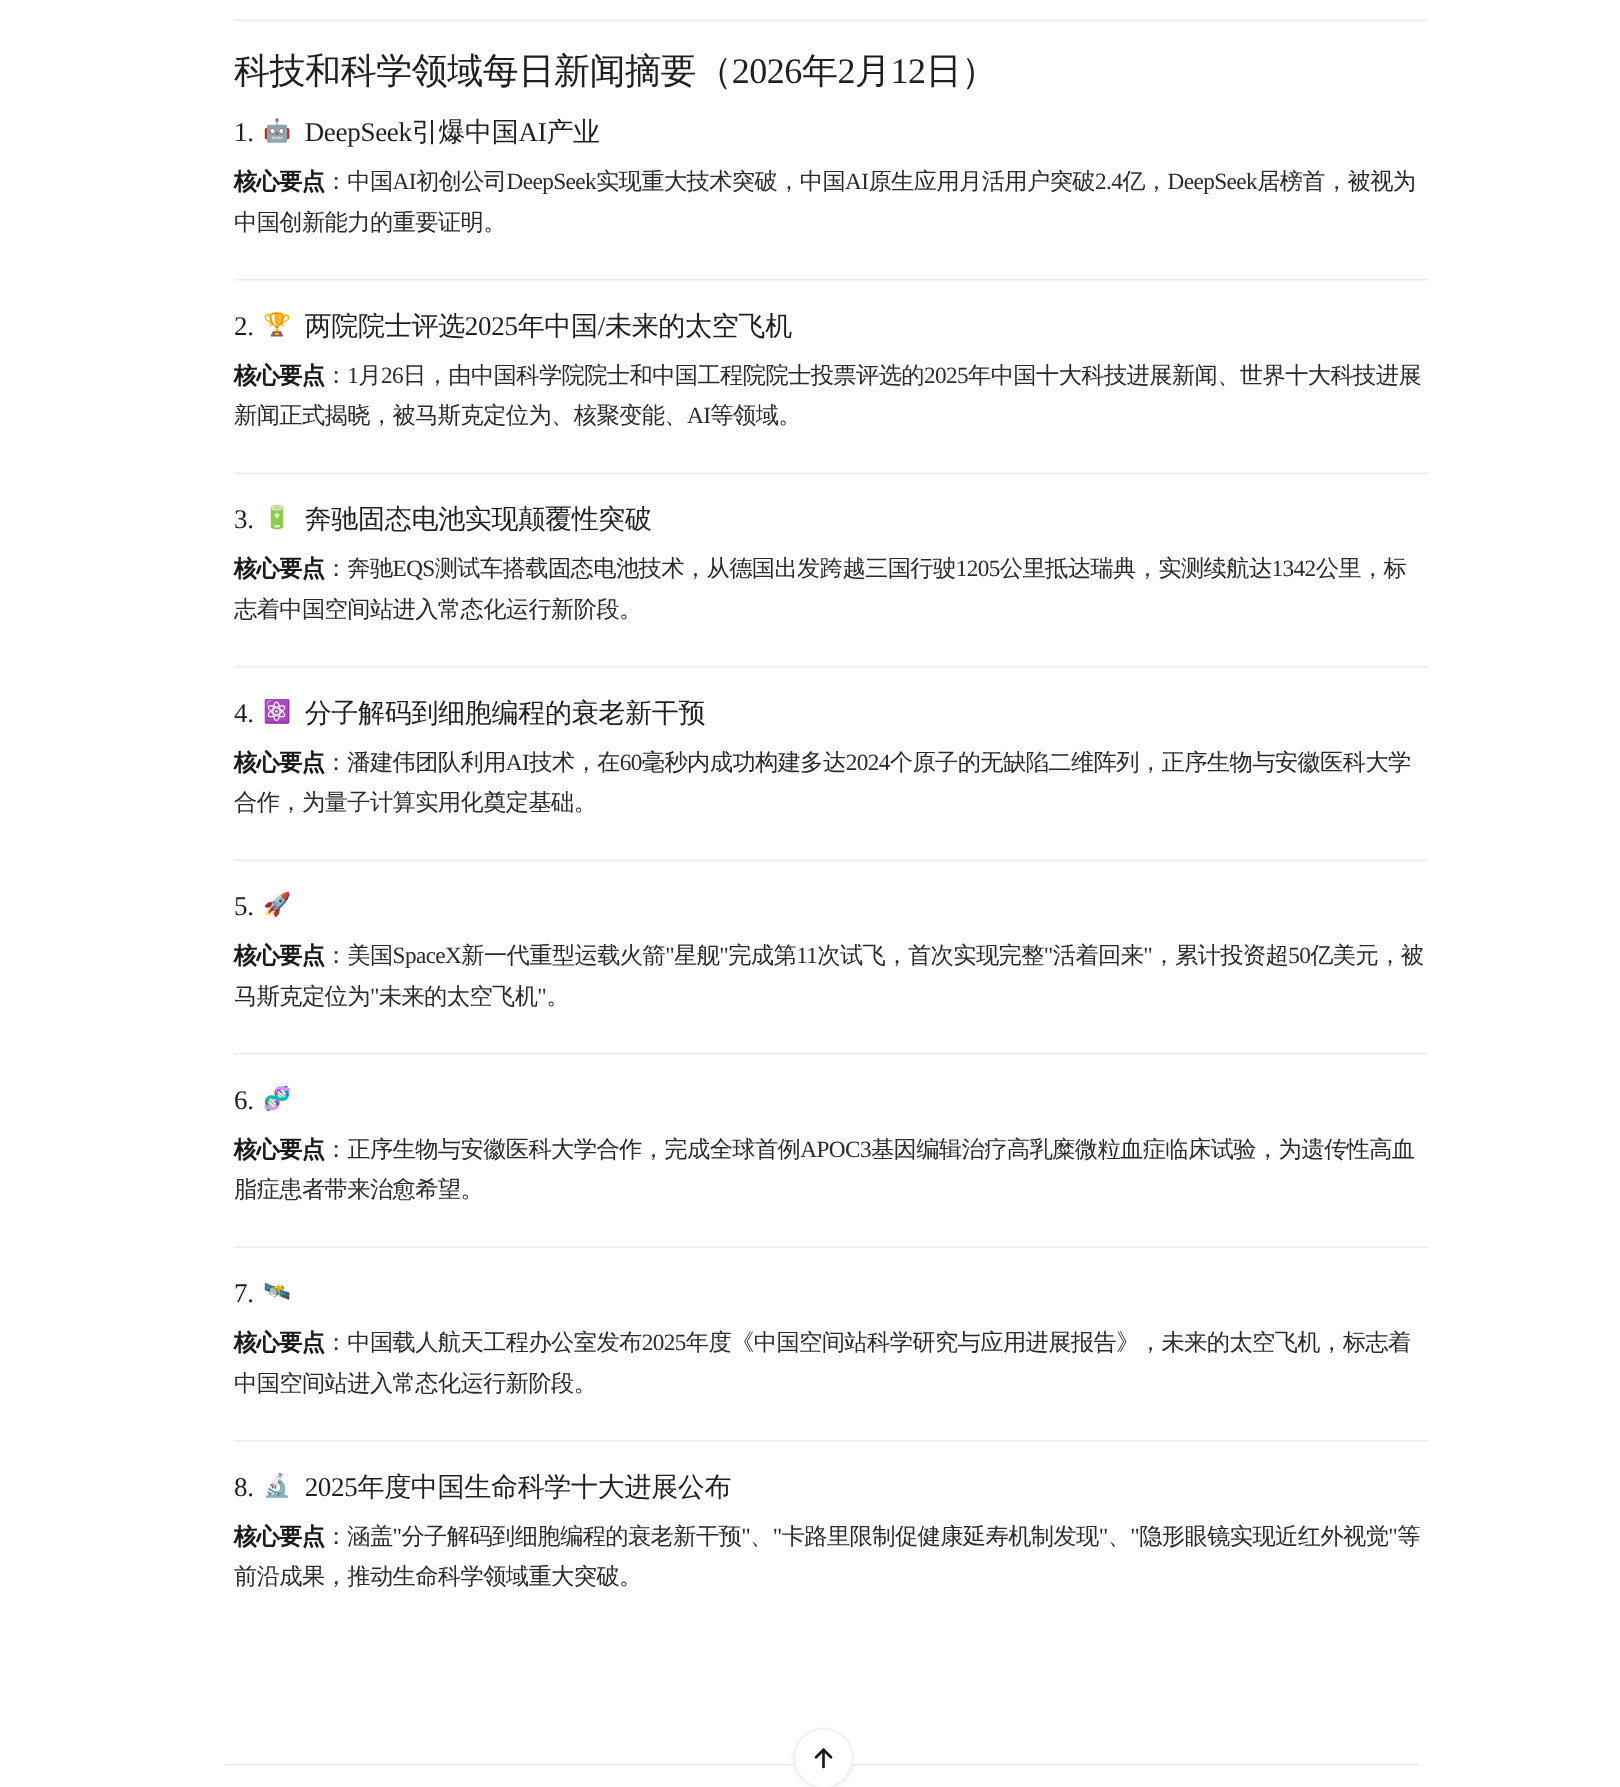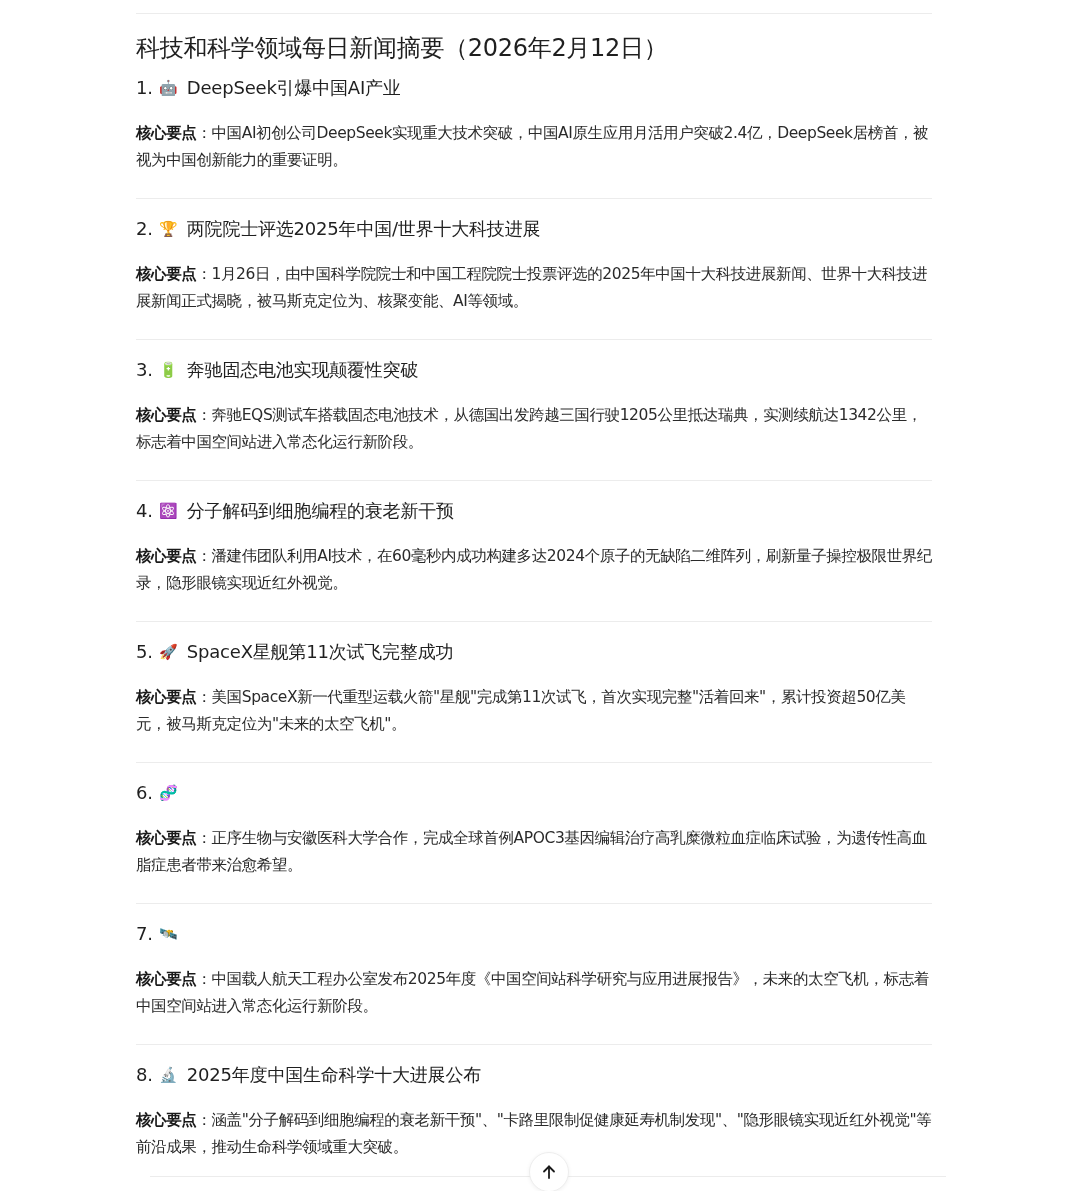--- a/index.html
+++ b/index.html
@@ -10,23 +10,24 @@
     height: 1191px;
     overflow: hidden;
   }
   body {
     font-family: "DejaVu Sans", "Liberation Sans", sans-serif;
     color: #1f1f1f;
     position: relative;
   }
   .content {
     position: absolute;
-    left: 136px;
+    left: 156px;
     top: 0;
     width: 796px;
+    font-family: Liberation Serif, serif;
   }
   .divider {
     height: 1px;
     background: #ececec;
     border: 0;
     margin: 0;
   }
   .top-divider {
     margin-top: 13px;
   }
@@ -68,21 +69,21 @@
     line-height: 27px;
     margin: 0;
     color: #2a2a2a;
     letter-spacing: -0.4px;
   }
   .news-body .label {
     font-weight: 700;
     color: #1a1a1a;
   }
   .item-1 .news-heading { margin-top: 10px; }
-  .news-item .news-body { margin-top: 19px; }
+  .news-item .news-body { margin-top: 7px; }
   .news-item .divider { margin-top: 24px; }
   .news-item + .news-item .news-heading { margin-top: 17px; }
 
   .scroll-top-btn {
     position: absolute;
     left: 529px;
     top: 1152px;
     width: 38px;
     height: 38px;
     border-radius: 50%;
@@ -121,21 +122,21 @@
       <span>DeepSeek引爆中国AI产业</span>
     </h3>
     <p class="news-body"><span class="label">核心要点</span><span>：</span><span>中国AI初创公司DeepSeek实现重大技术突破，中国AI原生应用月活用户突破2.4亿，DeepSeek居榜首，被视为中国创新能力的重要证明。</span></p>
     <hr class="divider">
   </div>
 
   <div class="news-item">
     <h3 class="news-heading">
       <span class="news-num">2.</span>
       <span class="news-emoji">🏆</span>
-      <span>两院院士评选2025年中国/世界十大科技进展</span>
+      <span>两院院士评选2025年中国/未来的太空飞机</span>
     </h3>
     <p class="news-body"><span class="label">核心要点</span><span>：</span><span>1月26日，由中国科学院院士和中国工程院院士投票评选的2025年中国十大科技进展新闻、世界十大科技进展新闻正式揭晓，被马斯克定位为、核聚变能、AI等领域。</span></p>
     <hr class="divider">
   </div>
 
   <div class="news-item">
     <h3 class="news-heading">
       <span class="news-num">3.</span>
       <span class="news-emoji">🔋</span>
       <span>奔驰固态电池实现颠覆性突破</span>
@@ -143,29 +144,28 @@
     <p class="news-body"><span class="label">核心要点</span><span>：</span><span>奔驰EQS测试车搭载固态电池技术，从德国出发跨越三国行驶1205公里抵达瑞典，实测续航达1342公里，标志着中国空间站进入常态化运行新阶段。</span></p>
     <hr class="divider">
   </div>
 
   <div class="news-item">
     <h3 class="news-heading">
       <span class="news-num">4.</span>
       <span class="news-emoji">⚛️</span>
       <span>分子解码到细胞编程的衰老新干预</span>
     </h3>
-    <p class="news-body"><span class="label">核心要点</span><span>：</span><span>潘建伟团队利用AI技术，在60毫秒内成功构建多达2024个原子的无缺陷二维阵列，刷新量子操控极限世界纪录，隐形眼镜实现近红外视觉。</span></p>
+    <p class="news-body"><span class="label">核心要点</span><span>：</span><span>潘建伟团队利用AI技术，在60毫秒内成功构建多达2024个原子的无缺陷二维阵列，正序生物与安徽医科大学合作，为量子计算实用化奠定基础。</span></p>
     <hr class="divider">
   </div>
 
   <div class="news-item">
     <h3 class="news-heading">
       <span class="news-num">5.</span>
       <span class="news-emoji">🚀</span>
-      <span>SpaceX星舰第11次试飞完整成功</span>
     </h3>
     <p class="news-body"><span class="label">核心要点</span><span>：</span><span>美国SpaceX新一代重型运载火箭"星舰"完成第11次试飞，首次实现完整"活着回来"，累计投资超50亿美元，被马斯克定位为"未来的太空飞机"。</span></p>
     <hr class="divider">
   </div>
 
   <div class="news-item">
     <h3 class="news-heading">
       <span class="news-num">6.</span>
       <span class="news-emoji">🧬</span>
     </h3>

